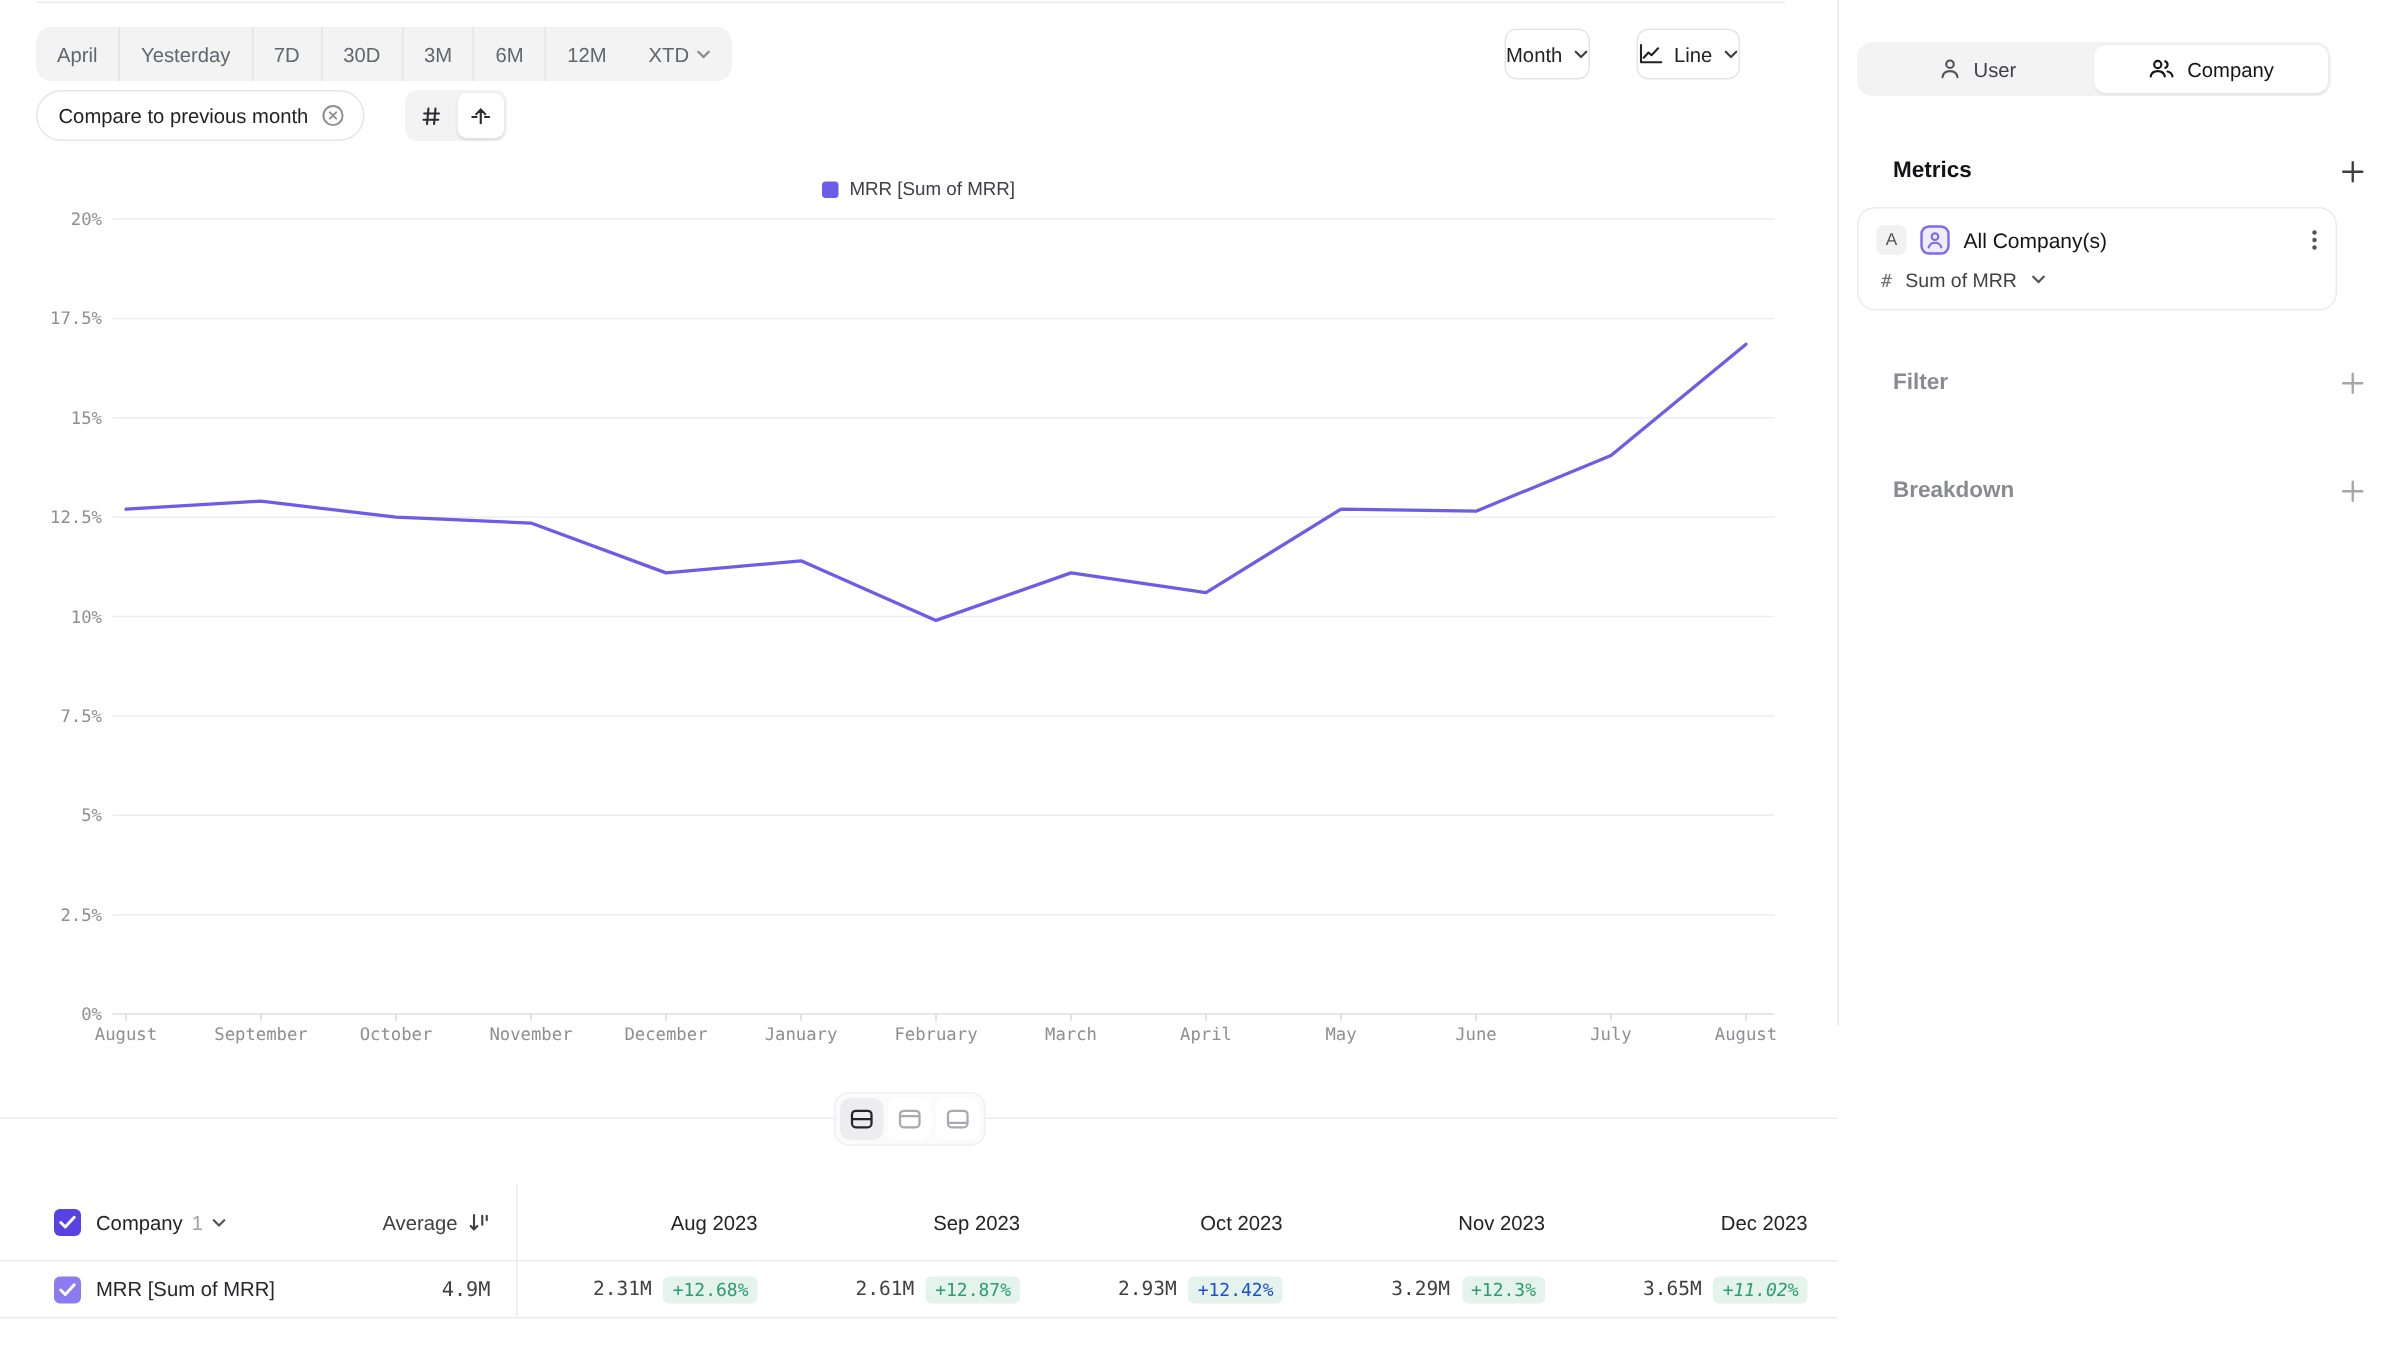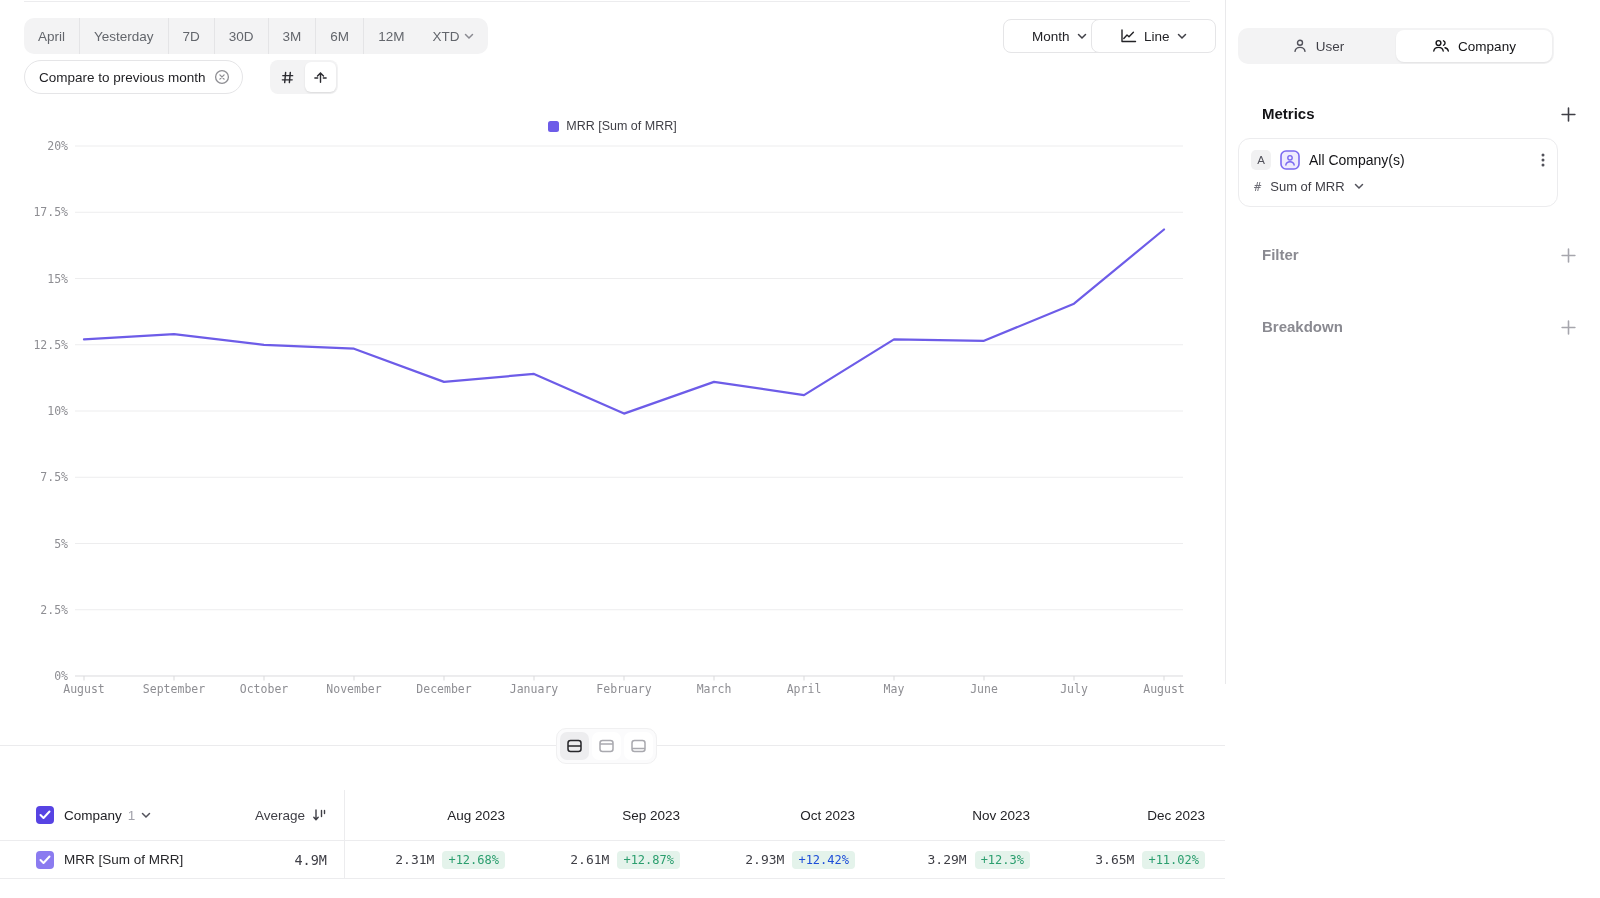--- a/index.html
+++ b/index.html
@@ -10,21 +10,21 @@
   .main { position:absolute; left:0; top:0; width:1225px; height:898px; }
   .top-hairline { position:absolute; left:24px; top:1px; width:1166px; height:1px; background:#ececee; }
 
   
   .range-group { position:absolute; left:24px; top:18px; height:36px; display:flex; align-items:stretch;
     background:#f3f3f4; border-radius:10px; overflow:hidden; }
   .date-btn { display:flex; align-items:center; gap:9px; padding:0 14px; background:#fff;
     border-radius:9px; font-weight:700; font-size:13.5px; color:#1b1b1f; cursor:pointer; box-shadow:0 0 0 1px #ececee inset; }
   .preset { display:flex; align-items:center; gap:5px; padding:0 14px; color:#63666c; cursor:pointer; }
   .preset + .preset { border-left:1px solid #e4e4e6; }
-  .btn { display:flex; align-items:center; gap:7px; height:34px; padding:0 28px; background:#fff;
+  .btn { display:flex; align-items:center; gap:7px; height:34px; padding:0 0; background:#fff;
     border:1px solid #e5e5e7; border-radius:8px; color:#232327; cursor:pointer; }
   .month-btn { position:absolute; left:1003px; top:19px; }
   .line-btn  { position:absolute; left:1091px; top:19px; }
   .chip { position:absolute; left:24px; top:60px; height:34px; display:flex; align-items:center; gap:8px;
     padding:0 12px 0 14px; border:1px solid #e5e5e7; border-radius:17px; background:#fff; cursor:pointer; }
   .tool-group { position:absolute; left:270px; top:60px; height:34px; display:flex; align-items:center; gap:2px;
     padding:2px; background:#f3f3f4; border-radius:8px; }
   .tool-btn { width:31px; height:30px; display:flex; align-items:center; justify-content:center; border-radius:6px; cursor:pointer; color:#2b2b30; }
   .tool-btn.active { background:#fff; box-shadow:0 1px 2px rgba(0,0,0,.10); }
 
@@ -297,21 +297,21 @@
             <div class="t-col">
               <span class="cell-val mono">2.93M</span>
               <span class="delta-badge mono" style="background: rgb(228, 243, 235); color: #1d4ed8;">+12.42%</span>
             </div>
             <div class="t-col">
               <span class="cell-val mono">3.29M</span>
               <span class="delta-badge mono" style="background: rgb(228, 243, 235); color: rgb(42, 158, 110);">+12.3%</span>
             </div>
             <div class="t-col">
               <span class="cell-val mono">3.65M</span>
-              <span class="delta-badge mono" style="background: rgb(228, 243, 235); color: rgb(42, 158, 110);">+11.02%</span>
+              <span class="delta-badge mono" style="background: rgb(228, 243, 235); color: rgb(42, 158, 110); font-style: italic;">+11.02%</span>
             </div>
           </div>
         </div>
       </div>
   </div>
 </div>
 
 <div class="sidebar">
   <div class="seg">
     <div class="seg-item">

